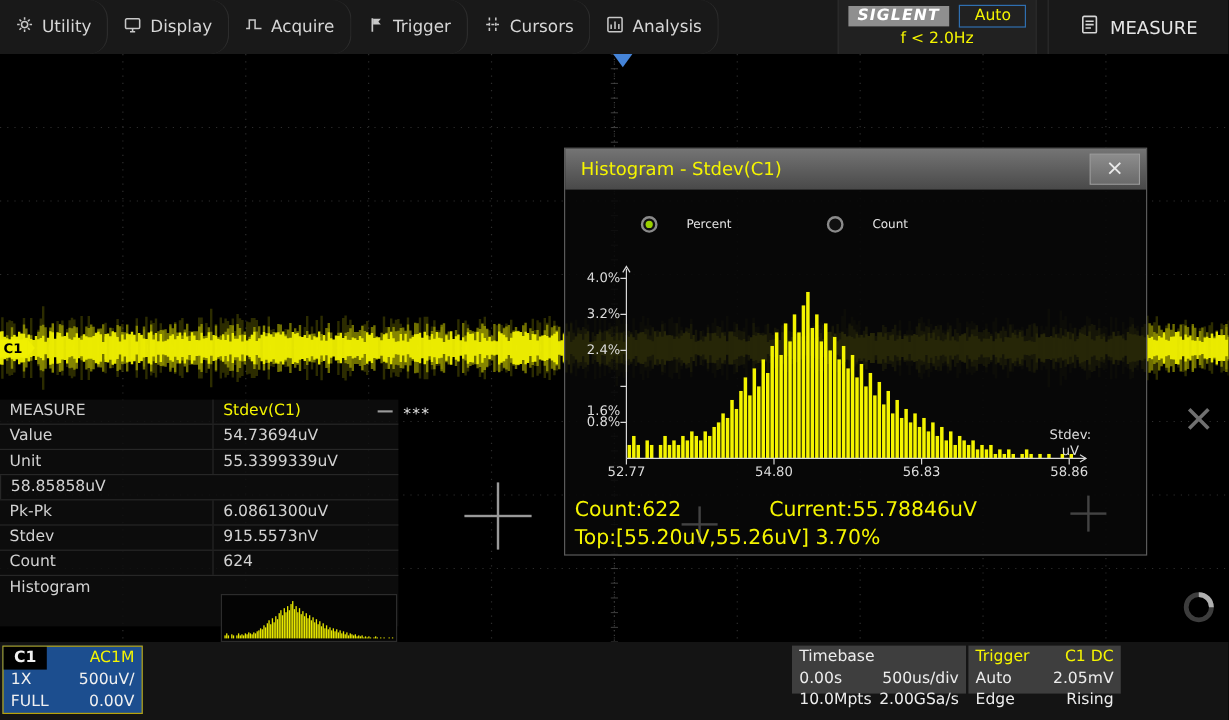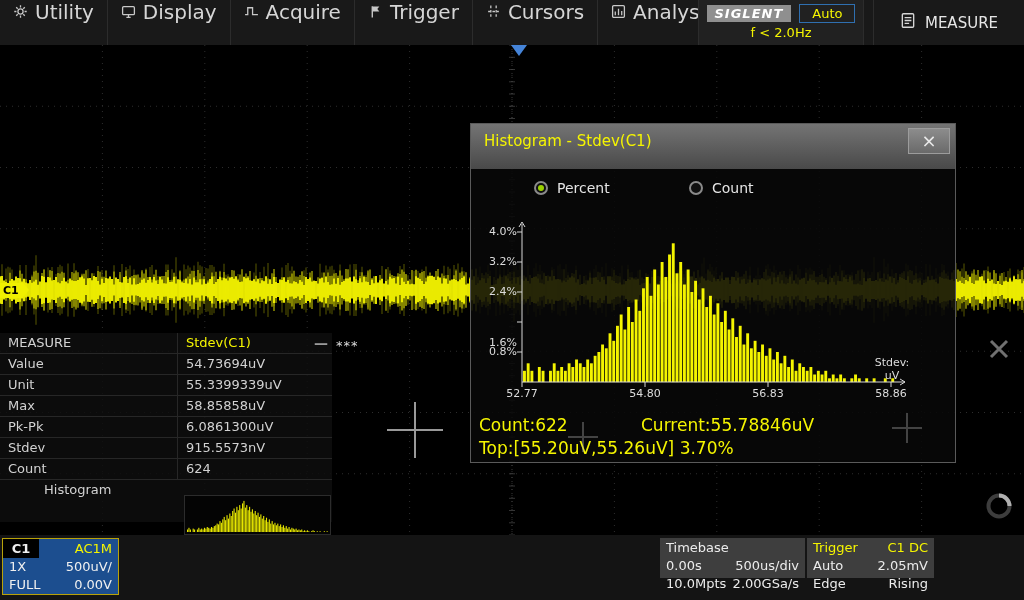--- a/index.html
+++ b/index.html
@@ -2,22 +2,22 @@
 <html><head>
 <meta charset="utf-8">
 <style>
   html,body{margin:0;padding:0;background:#000;}
   #stage{position:relative;width:1024px;height:600px;background:#000;overflow:hidden;
          font-family:"DejaVu Sans","Liberation Sans",sans-serif;-webkit-font-smoothing:antialiased;}
 
   
   #topbar{position:absolute;left:0;top:0;width:1024px;height:45px;background:#191919;border-bottom:1px solid #000;}
   .menu{position:absolute;left:0;top:0;height:45px;display:flex;}
-  .mi{display:flex;gap:7px;padding:0 13px;height:45px;color:#d6d6d6;font-size:20px;
-      border-right:1px solid #2c2c2c;cursor:default;}
+  .mi{display:flex;align-items:center;gap:7px;padding:0 13px;height:45px;color:#d6d6d6;font-size:14px;
+      border-right:1px solid #2c2c2c;cursor:default;border-radius:16px;}
   .mi svg{flex:0 0 auto;}
   .brand{position:absolute;left:698px;top:0;width:164px;height:45px;background:#212121;
          border-left:1px solid #2c2c2c;border-right:1px solid #2c2c2c;}
   .brand-row{display:flex;align-items:center;justify-content:center;gap:8px;margin-top:4px;}
   .logo{background:#8f8f8f;color:#ffffff;font-weight:bold;font-style:italic;font-size:13px;
         letter-spacing:1px;padding:1px 8px;}
   .auto-badge{border:1px solid #2f6fb0;color:#f5f500;font-size:13px;padding:0 12px;line-height:17px;}
   .freq{position:absolute;left:0;top:25px;width:100%;text-align:center;color:#f5f500;font-size:13px;}
   .measure-btn{position:absolute;right:0;top:0;width:150px;height:45px;display:flex;align-items:center;
                justify-content:center;gap:9px;color:#e6e6e6;font-size:15px;border-left:1px solid #2c2c2c;}
@@ -31,43 +31,43 @@
   .c1-tag:after{content:"";position:absolute;right:-6px;top:0;border-top:7.5px solid transparent;
                 border-bottom:7.5px solid transparent;border-left:6px solid #f0f000;}
 
   
   .mtable{position:absolute;left:0;top:288px;width:332px;z-index:4;background:rgba(14,14,14,0.84);
           color:#d2d2d2;font-size:13px;}
   .mrow{display:flex;height:20px;line-height:20px;border-bottom:1px solid #272727;}
   .mrow .lab{width:177px;padding-left:8px;box-sizing:border-box;}
   .mrow .val{flex:1;border-left:1px solid #272727;padding-left:8px;}
   .mrow .val.yellow{color:#f5f500;}
-  .mrow.hist{height:42px;line-height:20px;border-bottom:none;margin-left:36px;}
+  .mrow.hist{height:42px;line-height:20px;border-bottom:none;}
   .thumb{position:absolute;left:184px;top:162px;width:147px;height:40px;background:#040404;border:1px solid #2c2c2c;box-sizing:border-box;}
 
   .tbl-min{position:absolute;left:314px;top:290px;z-index:5;color:#9a9a9a;font-size:14px;font-weight:bold;}
   .tbl-more{position:absolute;left:336px;top:293px;z-index:5;color:#dedede;font-size:13px;letter-spacing:1px;}
 
   .screen-close{position:absolute;left:988px;top:293px;z-index:5;}
 
   .plus-marker{position:absolute;z-index:8;}
   .plus-marker .h{position:absolute;background:#b4b4b4;}
   .plus-marker .v{position:absolute;background:#b4b4b4;}
 
   .ring-icon{position:absolute;left:984px;top:446px;z-index:5;}
 
   
   .dialog{position:absolute;left:470px;top:78px;width:486px;height:340px;z-index:6;
           border:1px solid #5a5a5a;box-sizing:border-box;background:rgba(8,8,8,0.87);}
-  .dlg-title{position:absolute;left:0;top:0;width:100%;height:45px;
+  .dlg-title{position:absolute;left:0;top:0;width:100%;height:34px;
              background:linear-gradient(#747474,#494949);}
   .dlg-title-text{position:absolute;left:13px;top:0;line-height:34px;color:#f5f500;font-size:15px;}
   .dlg-close{position:absolute;right:5px;top:4px;width:42px;height:26px;background:linear-gradient(#8c8c8c,#6a6a6a);
              border:1px solid #9c9c9c;color:#eaeaea;font-size:18px;line-height:24px;text-align:center;box-sizing:border-box;}
-  .radio-item{position:absolute;top:56px;display:flex;align-items:center;gap:9px;color:#e4e4e4;font-size:14px;padding-left:11px;}
+  .radio-item{position:absolute;top:56px;display:flex;align-items:center;gap:24px;color:#e4e4e4;font-size:10px;padding-left:11px;}
   .radio{width:14px;height:14px;border-radius:50%;border:2px solid #8a8a8a;box-sizing:border-box;
          background:#101010;position:relative;}
   .radio.sel:after{content:"";position:absolute;left:2px;top:2px;width:6px;height:6px;border-radius:50%;background:#9ad000;}
   .ylab{position:absolute;left:4px;width:42px;text-align:right;color:#dcdcdc;font-size:11px;line-height:13px;}
   .xlab{position:absolute;width:48px;text-align:center;color:#dcdcdc;font-size:11px;top:263px;}
   .unit{position:absolute;left:398px;top:232px;width:46px;text-align:center;color:#dcdcdc;font-size:11px;line-height:13px;}
   .dlg-stat{position:absolute;color:#f5f500;font-size:17px;}
 
   
   #bottombar{position:absolute;left:0;top:535px;width:1024px;height:65px;background:#141414;}
@@ -280,21 +280,20 @@
       </div>
       <div class="mrow">
         <div class="lab">Value</div>
         <div class="val">54.73694uV</div>
       </div>
       <div class="mrow">
         <div class="lab">Unit</div>
         <div class="val">55.3399339uV</div>
       </div>
       <div class="mrow">
-        <div class="lab">Max</div>
         <div class="val">58.85858uV</div>
       </div>
       <div class="mrow">
         <div class="lab">Pk-Pk</div>
         <div class="val">6.0861300uV</div>
       </div>
       <div class="mrow">
         <div class="lab">Stdev</div>
         <div class="val">915.5573nV</div>
       </div>

